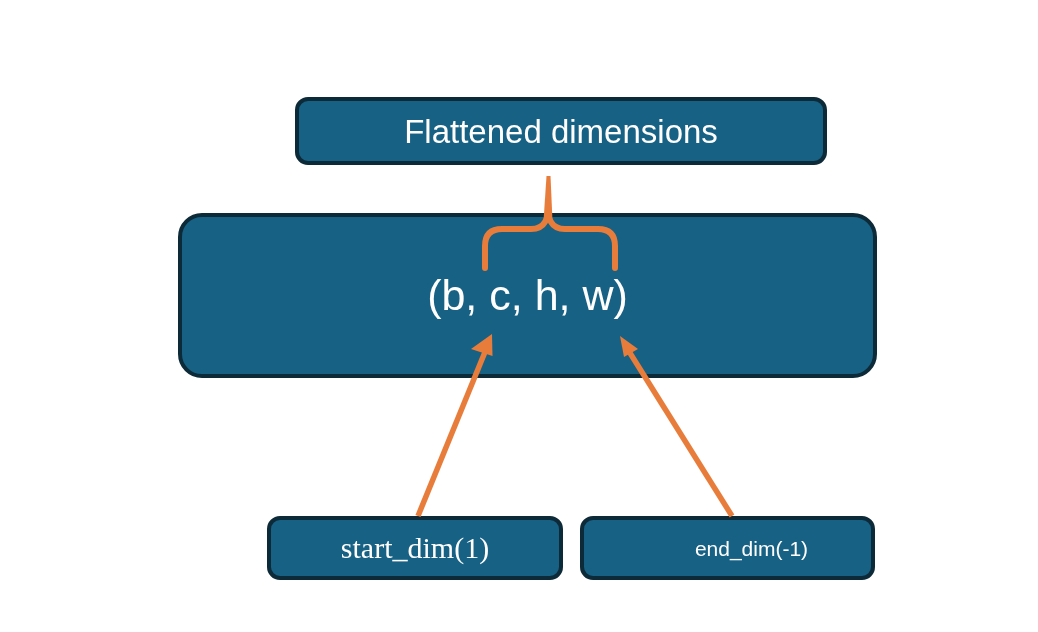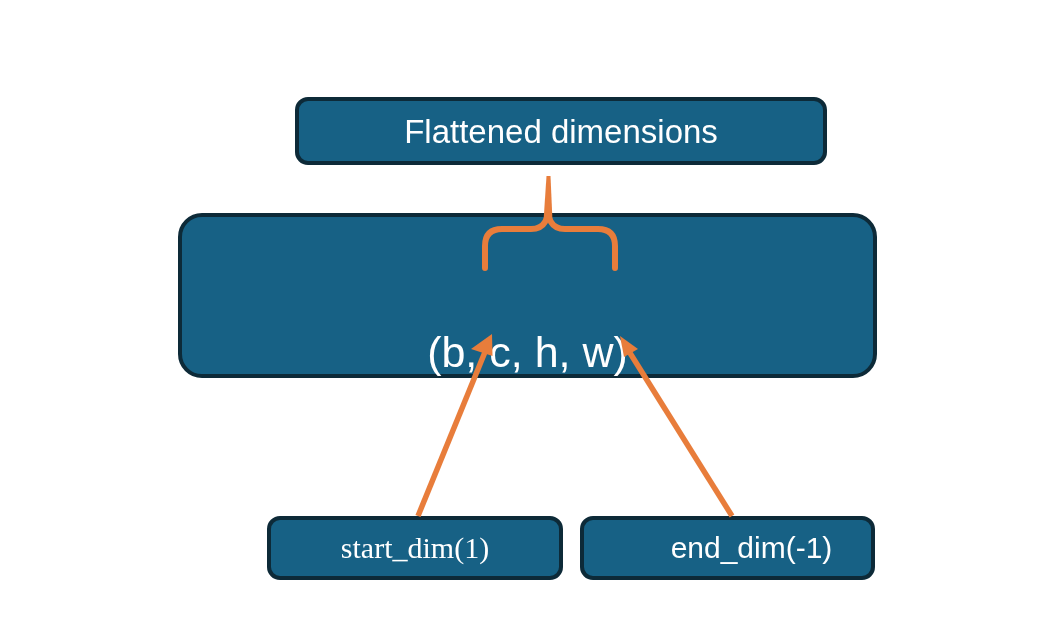--- a/index.html
+++ b/index.html
@@ -35,38 +35,37 @@
     border-radius: 13px;
     font-size: 33px;
   }
   .main-box {
     left: 178px;
     top: 213px;
     width: 699px;
     height: 165px;
     border-radius: 24px;
     font-size: 43px;
-    align-items: flex-end;
   }
   .start-dim-box {
     left: 267px;
     top: 516px;
     width: 296px;
     height: 64px;
     border-radius: 13px;
     font-size: 30px;
     font-family: Liberation Serif, serif;
   }
   .end-dim-box {
     left: 580px;
     top: 516px;
     width: 295px;
     height: 64px;
     border-radius: 13px;
-    font-size: 30px;
+    font-size: 21px;
     padding-left: 48px;
   }
   .overlay {
     position: absolute;
     left: 0;
     top: 0;
     width: 1038px;
     height: 632px;
     pointer-events: none;
   }

